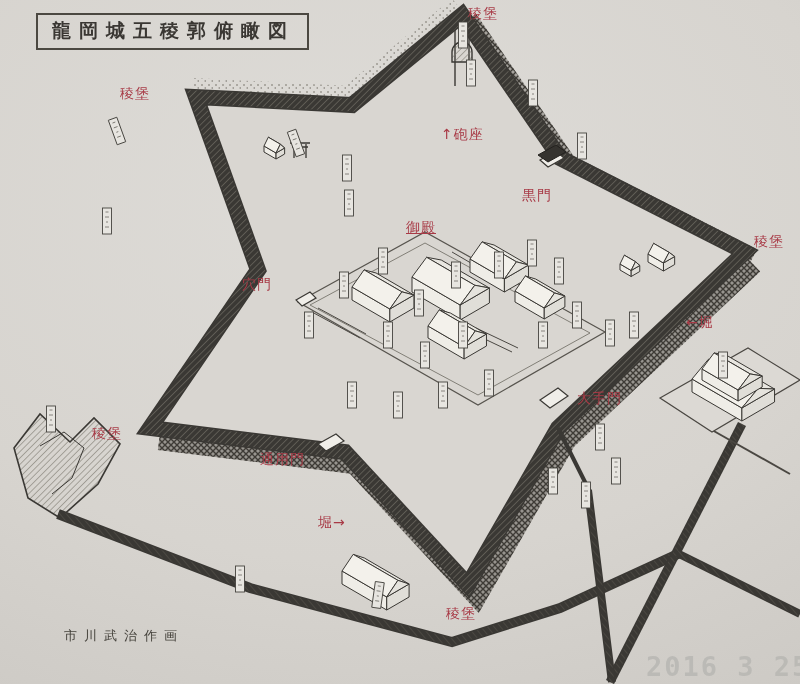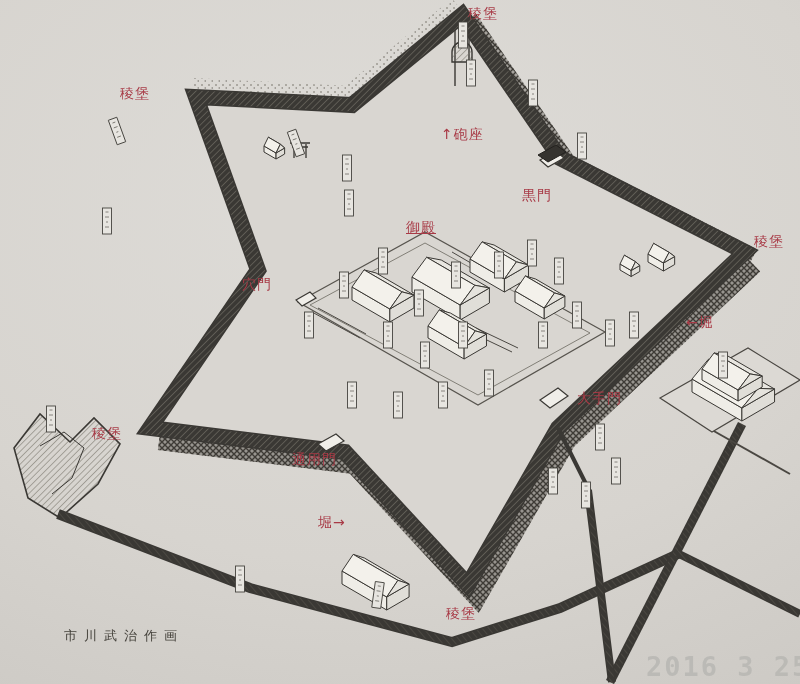--- a/index.html
+++ b/index.html
@@ -323,31 +323,34 @@
           <rect x="528.5" y="80" width="9" height="26" fill="#e7e5e0" stroke="#46443f" stroke-width="0.9"></rect>
           <path d="M531.5,84 h3 M531,89 h4 M532,94 h2 M531,99 h4" stroke="#6e6b64" stroke-width="0.8" fill="none"></path>
         </g>
         <g transform="rotate(0 582 146)">
           <rect x="577.5" y="133" width="9" height="26" fill="#e7e5e0" stroke="#46443f" stroke-width="0.9"></rect>
           <path d="M580.5,137 h3 M580,142 h4 M581,147 h2 M580,152 h4" stroke="#6e6b64" stroke-width="0.8" fill="none"></path>
         </g>
       </g>
   </svg>
 
+  <div class="title-box">
+    <span>龍岡城五稜郭俯瞰図</span>
+  </div>
 
   <div class="ann" style="left: 468px; top: 5px; color: rgb(168, 58, 70);">稜堡</div>
   <div class="ann" style="left: 441px; top: 82px; color: rgb(168, 58, 70); margin-top: 44px;">↑砲座</div>
   <div class="ann" style="left: 120px; top: 85px; color: rgb(168, 58, 70);">稜堡</div>
   <div class="ann" style="left: 522px; top: 187px; color: rgb(168, 58, 70); text-align: right;">黒門</div>
   <div class="ann" style="left: 406px; top: 219px; color: rgb(168, 58, 70); text-decoration: underline;">御殿</div>
   <div class="ann" style="left: 754px; top: 233px; color: rgb(168, 58, 70);">稜堡</div>
   <div class="ann" style="left: 686px; top: 314px; color: rgb(168, 58, 70);">←堀</div>
   <div class="ann" style="left: 242px; top: 276px; color: rgb(168, 58, 70); text-align: center;">穴門</div>
   <div class="ann" style="left: 577px; top: 390px; color: rgb(168, 58, 70); text-align: center;">大手門</div>
   <div class="ann" style="left: 92px; top: 425px; color: rgb(168, 58, 70);">稜堡</div>
-  <div class="ann" style="left: 260px; top: 451px; color: rgb(168, 58, 70); margin-left: 32px;">通用門</div>
+  <div class="ann" style="left: 260px; top: 451px; color: rgb(168, 58, 70);">通用門</div>
   <div class="ann" style="left: 318px; top: 514px; color: rgb(168, 58, 70);">堀→</div>
   <div class="ann" style="left: 446px; top: 605px; color: rgb(168, 58, 70);">稜堡</div>
 
   <div class="signature">市川武治作画</div>
 
   <div class="datestamp" style="color: rgb(183, 182, 178);">2016  3 25</div>
 </div>
 
 </body></html>

